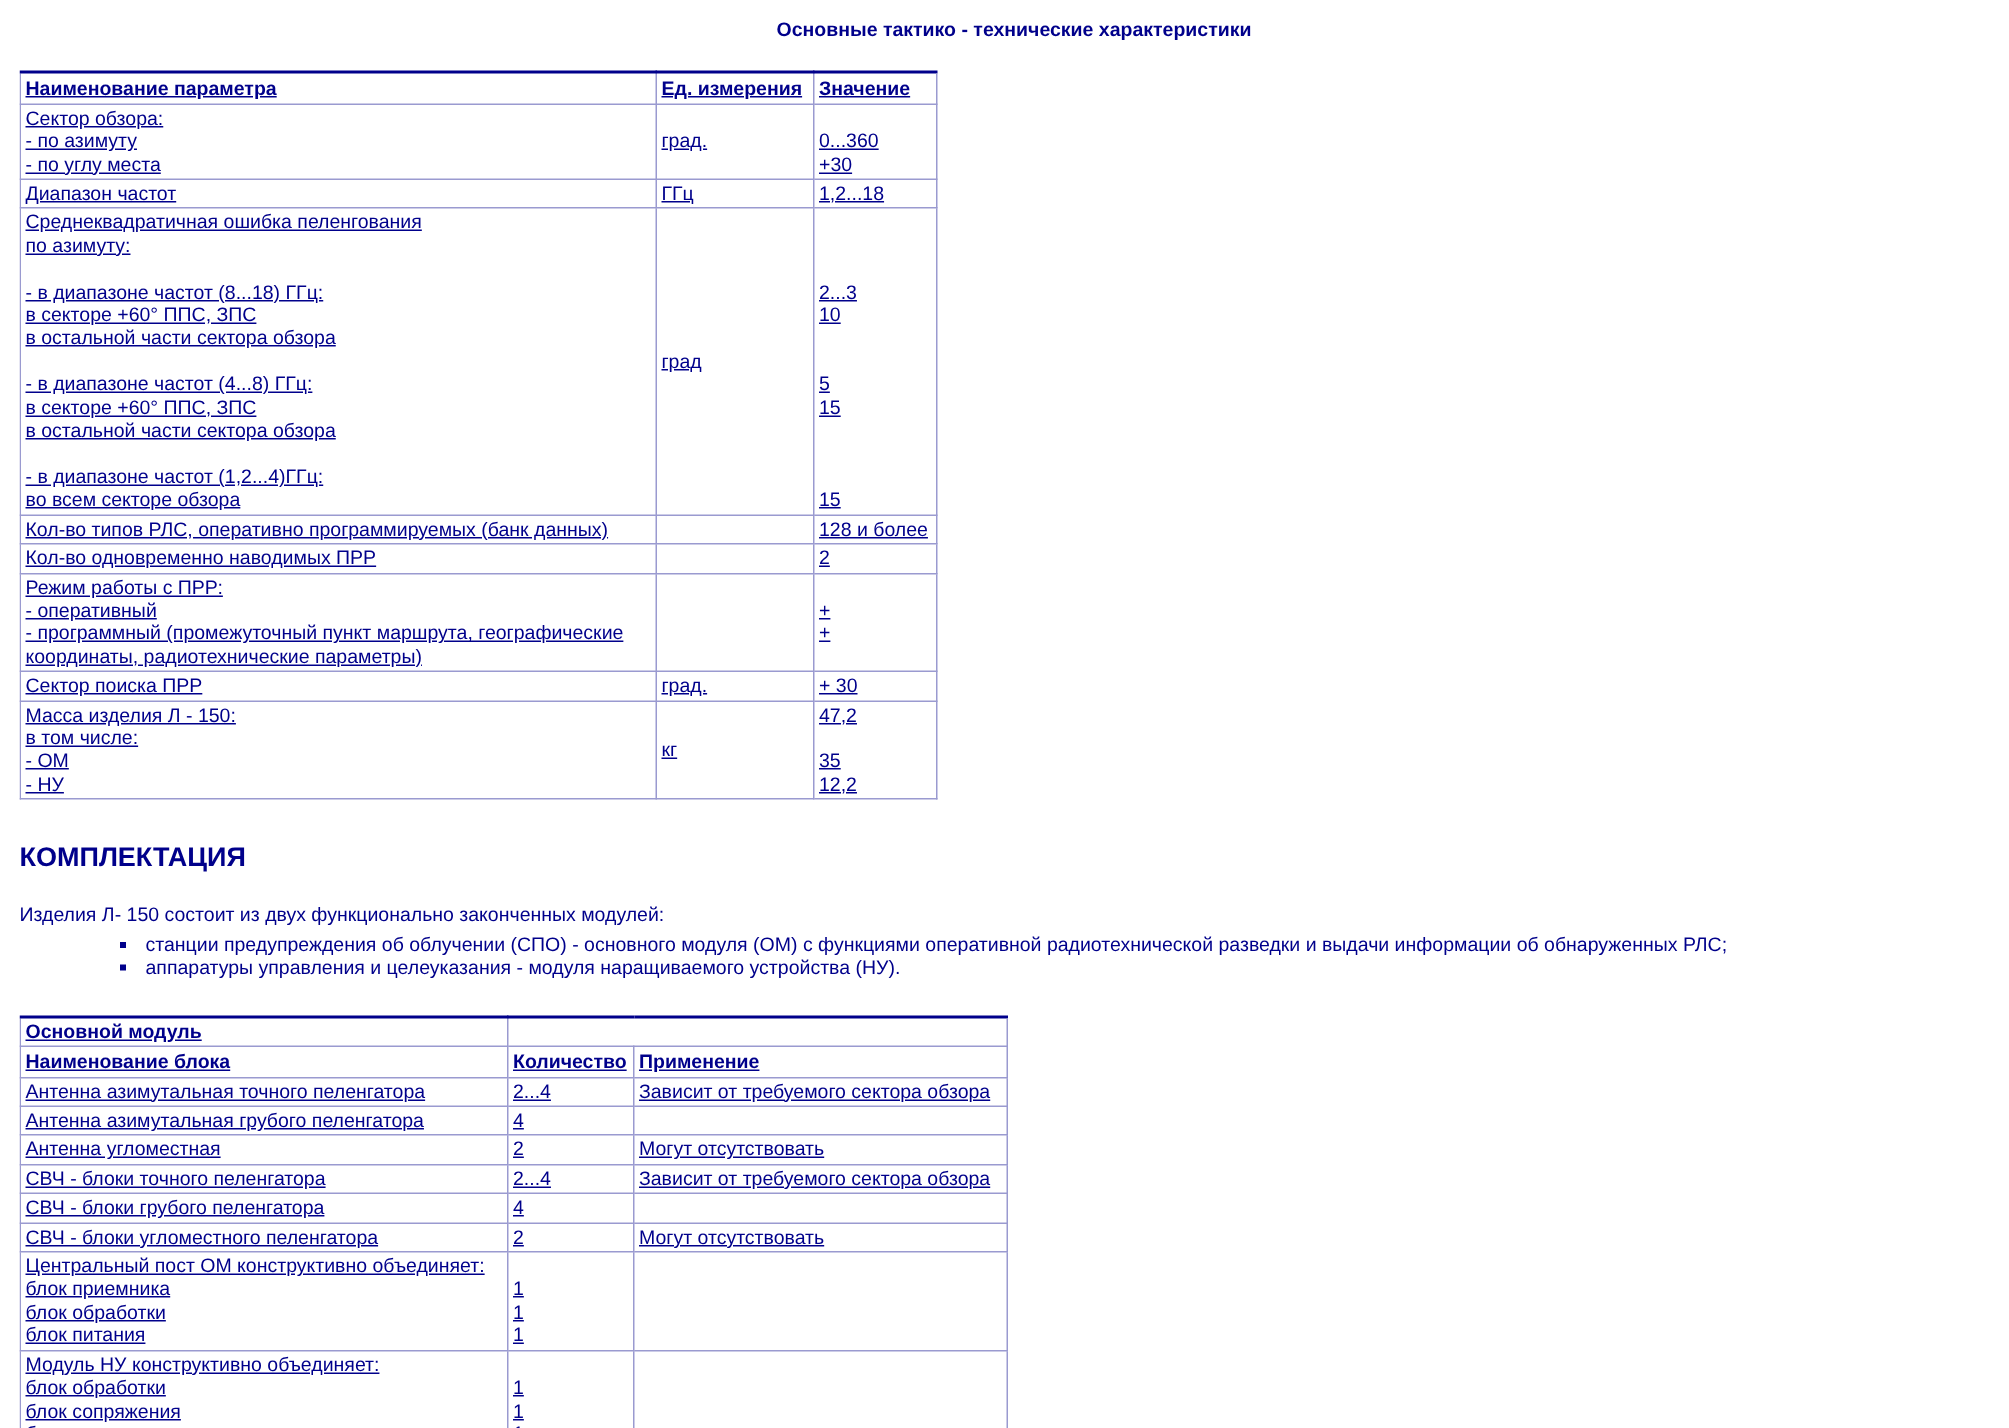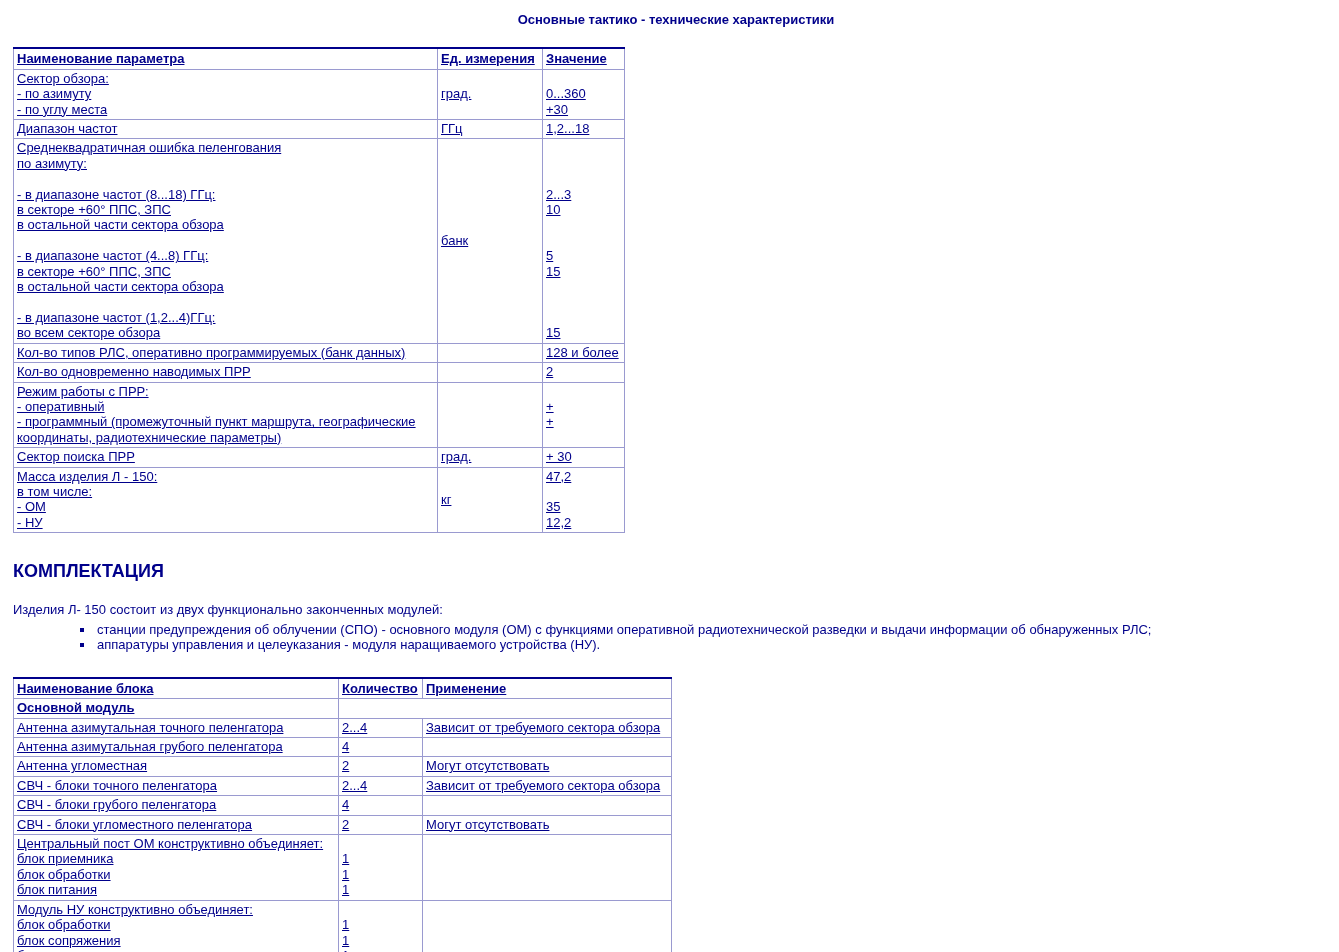--- a/index.html
+++ b/index.html
@@ -71,21 +71,21 @@
     <td class="mid">град.</td>
     <td><br>0...360<br>+30</td>
   </tr>
   <tr>
     <td>Диапазон частот</td>
     <td class="mid">ГГц</td>
     <td>1,2...18</td>
   </tr>
   <tr>
     <td>Среднеквадратичная ошибка пеленгования<br>по азимуту:<br><br>- в диапазоне частот (8...18) ГГц:<br>в секторе +60° ППС, ЗПС<br>в остальной части сектора обзора<br><br>- в диапазоне частот (4...8) ГГц:<br>в секторе +60° ППС, ЗПС<br>в остальной части сектора обзора<br><br>- в диапазоне частот (1,2...4)ГГц:<br>во всем секторе обзора</td>
-    <td class="mid">банк</td>
+    <td class="mid">град</td>
     <td><br><br><br>2...3<br>10<br><br><br>5<br>15<br><br><br><br>15</td>
   </tr>
   <tr>
     <td>Кол-во типов РЛС, оперативно программируемых (банк данных)</td>
     <td class="mid"></td>
     <td>128 и более</td>
   </tr>
   <tr>
     <td>Кол-во одновременно наводимых ПРР</td>
     <td class="mid"></td>
@@ -119,27 +119,27 @@
 </ul>
 
 <table class="tbl">
   <colgroup>
     <col class="t2-c1">
       <col class="t2-c2">
       <col class="t2-c3">
   </colgroup>
   <tbody>
       <tr>
+    <td class="bold">Основной модуль</td>
+    <td colspan="2"></td>
+  </tr>
+  <tr>
     <th>Наименование блока</th>
     <th>Количество</th>
     <th>Применение</th>
-  </tr>
-  <tr>
-    <td class="bold">Основной модуль</td>
-    <td colspan="2"></td>
   </tr>
   <tr>
     <td>Антенна азимутальная точного пеленгатора</td>
     <td>2...4</td>
     <td>Зависит от требуемого сектора обзора</td>
   </tr>
   <tr>
     <td>Антенна азимутальная грубого пеленгатора</td>
     <td>4</td>
     <td></td>

